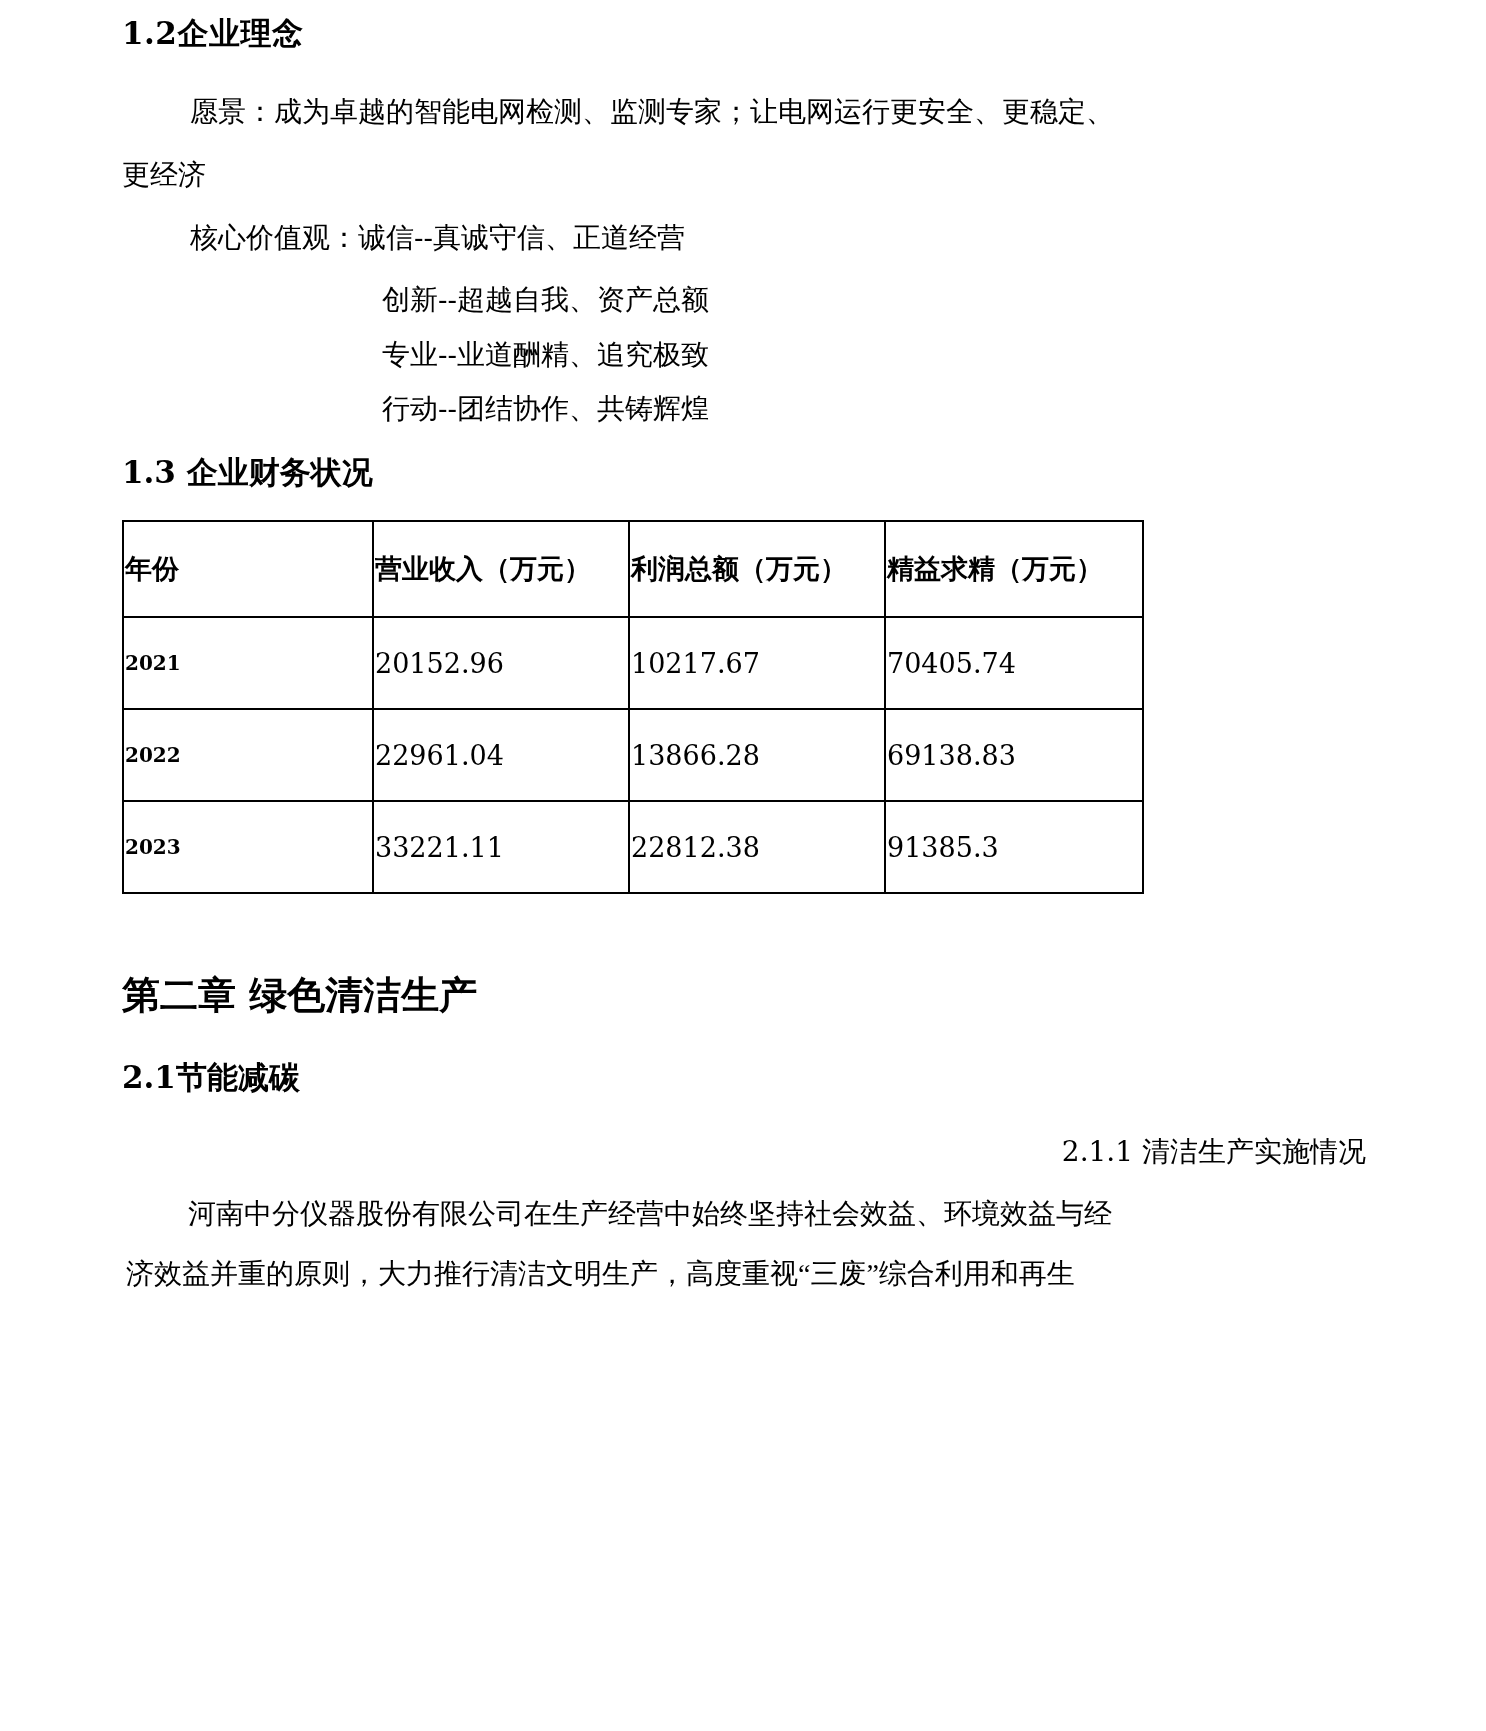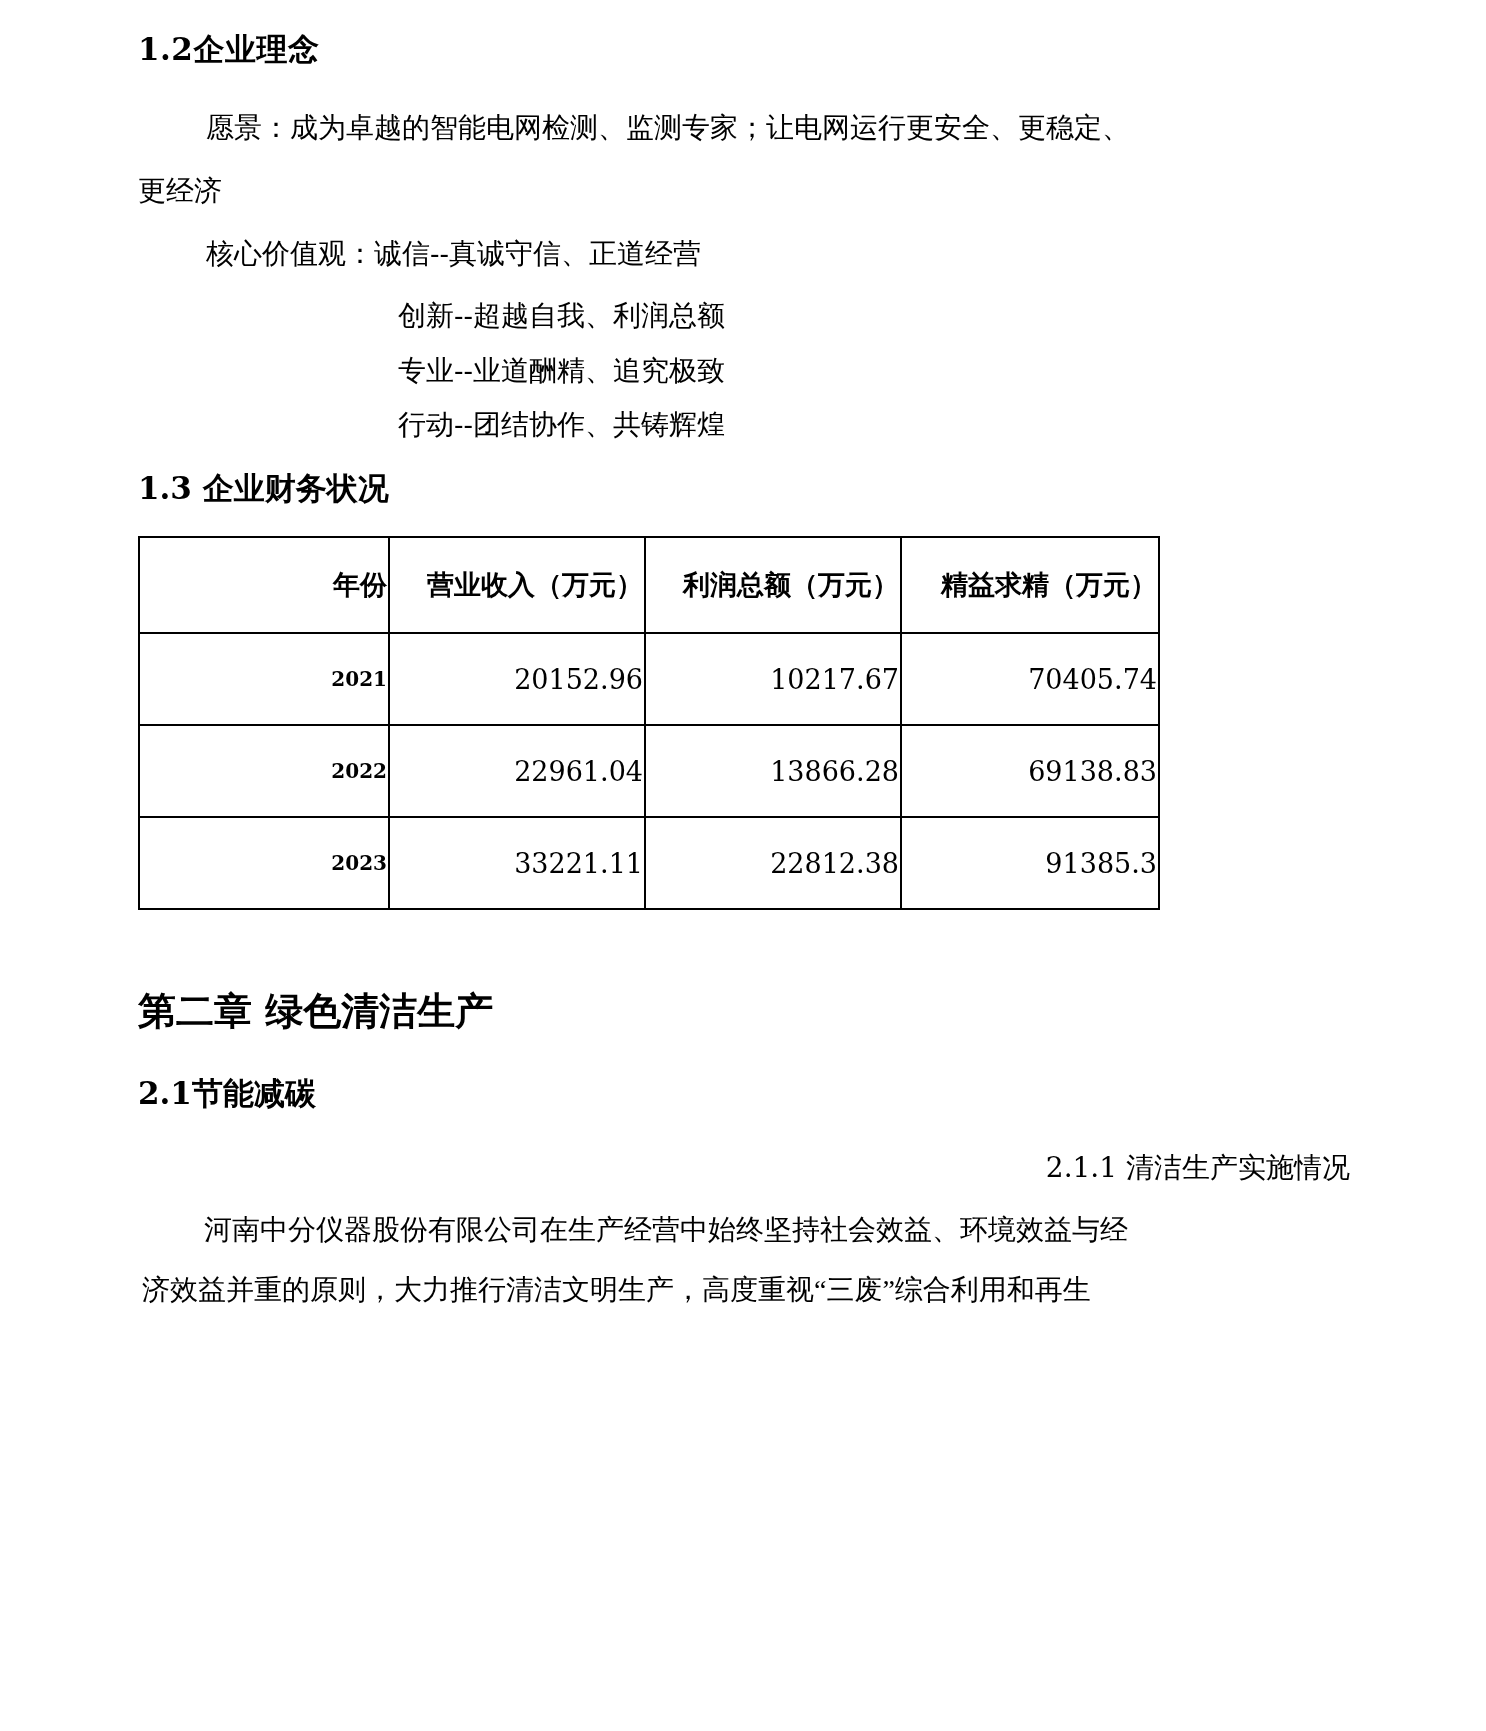--- a/index.html
+++ b/index.html
@@ -11,21 +11,21 @@
     width: 1486px;
     height: 1731px;
     font-family: "DejaVu Serif", "Liberation Serif", serif;
     color: #000000;
     overflow: hidden;
   }
   .page {
     position: relative;
     width: 1486px;
     height: 1731px;
-    padding: 16px;
+    padding: 0;
     box-sizing: border-box;
   }
   .content {
     padding-left: 122px;
     padding-right: 120px;
     padding-top: 12px;
   }
   .h-sub {
     font-size: 31px;
     font-weight: bold;
@@ -67,21 +67,21 @@
     margin-bottom: 14px;
   }
   table.fin {
     border-collapse: collapse;
     width: 1020px;
     margin: 18px 0 0 0;
     table-layout: fixed;
   }
   table.fin td, table.fin th {
     border: 2px solid #000000;
-    text-align: right;
+    text-align: left;
     vertical-align: middle;
     font-size: 27px;
     font-family: "DejaVu Serif", "Liberation Serif", serif;
   }
   table.fin th {
     font-weight: bold;
     height: 92px;
   }
   table.fin td {
     height: 88px;
@@ -121,21 +121,21 @@
 
     <h2 class="h-sub">1.2企业理念</h2>
 
 
     <p class="para">愿景：成为卓越的智能电网检测、监测专家；让电网运行更安全、更稳定、</p>
     <p class="para-noindent">更经济</p>
 
     <p class="para">核心价值观：诚信--真诚守信、正道经营</p>
 
     <div class="values-block">
-      <p class="value-line">创新--超越自我、利润总额</p>
+      <p class="value-line">创新--超越自我、资产总额</p>
       <p class="value-line">专业--业道酬精、追究极致</p>
       <p class="value-line">行动--团结协作、共铸辉煌</p>
     </div>
 
     <h2 class="h-sub-2">1.3 企业财务状况</h2>
 
     <table class="fin">
       <colgroup>
         <col class="col-year">
         <col class="col-rev">

